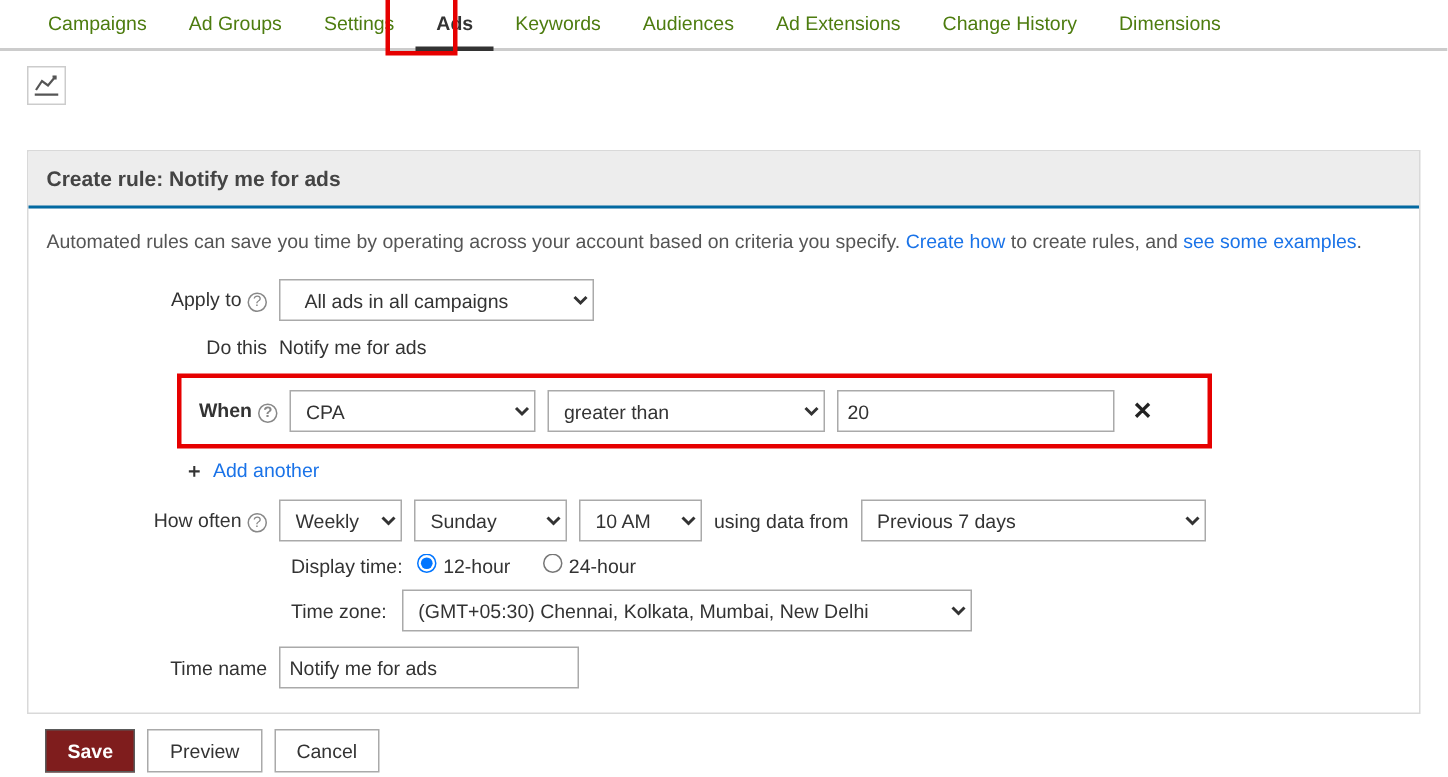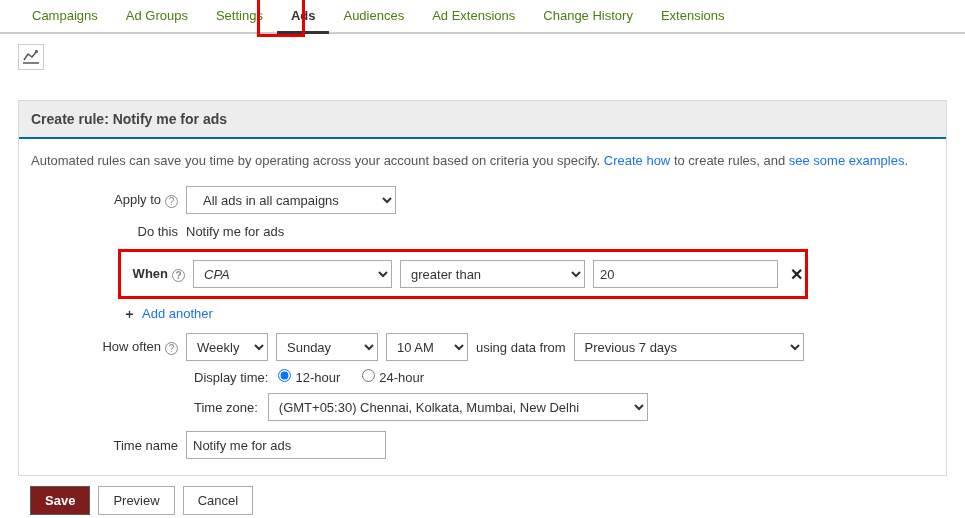--- a/index.html
+++ b/index.html
@@ -166,24 +166,25 @@
   label.radio-lbl { margin-right: 12px; }
 </style>
 </head>
 <body>
 
 <div class="tabs" style="position:relative;">
   <div class="tab">Campaigns</div>
   <div class="tab">Ad Groups</div>
   <div class="tab">Settings</div>
   <div class="tab active" id="ads-tab">Ads</div>
+  <div class="tab">Keywords</div>
   <div class="tab">Audiences</div>
   <div class="tab">Ad Extensions</div>
   <div class="tab">Change History</div>
-  <div class="tab">Extensions</div>
+  <div class="tab">Dimensions</div>
   <div class="highlight-box" style="left:257px; top:-3px; width:48px; height:40px;"></div>
 </div>
 
 <div class="below-tabs">
   <div class="chart-btn">
     <svg width="16" height="14" viewBox="0 0 16 14">
       <polyline points="1,10 5,4 9,7 14,1" fill="none" stroke="#555" stroke-width="1.5"></polyline>
       <line x1="0" y1="13" x2="16" y2="13" stroke="#555" stroke-width="1.5"></line>
       <polyline points="12,1 14,1 14,3" fill="none" stroke="#555" stroke-width="1.5"></polyline>
     </svg>
@@ -216,21 +217,21 @@
       </div>
     </div>
 
     <div style="margin-top:10px;">
       <div class="when-box" style="margin-left:87px;">
         <div class="row">
           <div style="width:72px; text-align:right; padding-right:8px; font-weight:bold; flex-shrink:0;">
             <span>When</span><span class="help-icon">?</span>
           </div>
           <div class="ctrl">
-            <select style="width:199px;font-style:italic;">
+            <select style="width:164px;">
               <option>CPA</option>
             </select>
             <select style="width:185px;">
               <option>greater than</option>
             </select>
             <input type="text" style="width: 185px;" value="20">
             <span class="remove-x">✕</span>
           </div>
         </div>
       </div>

